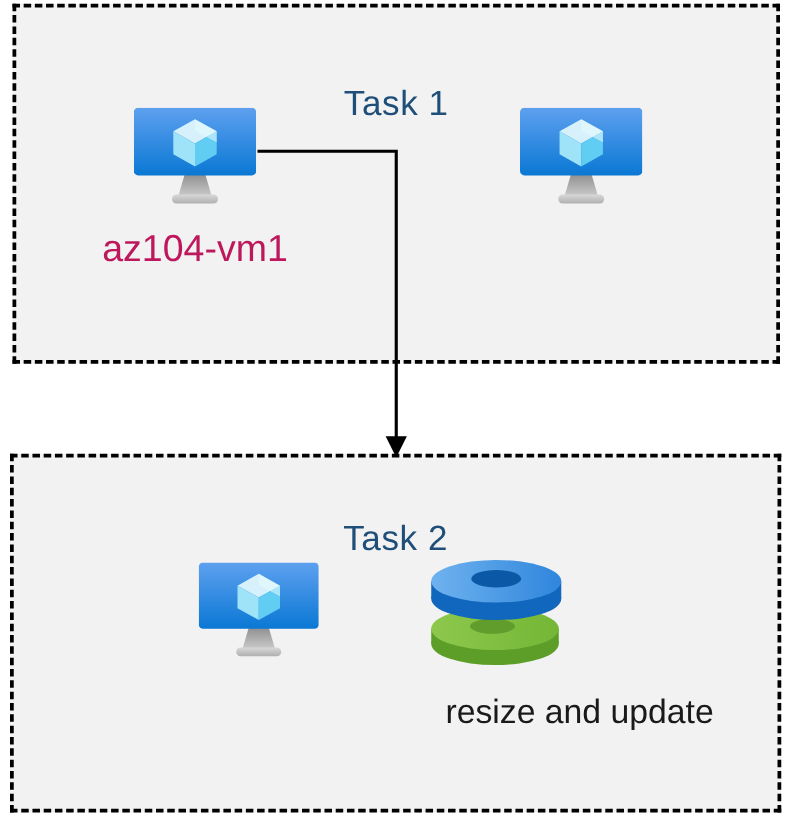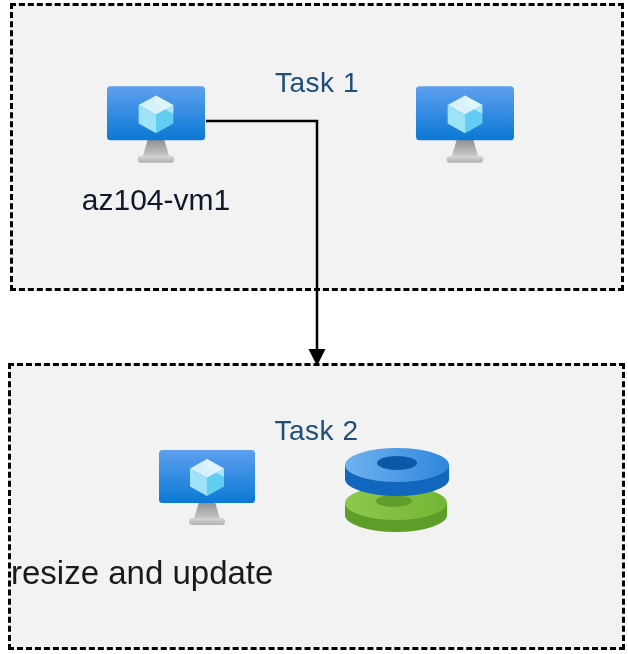--- a/index.html
+++ b/index.html
@@ -14,26 +14,26 @@
   .task2{left:8px;top:363px;width:617px;height:287px;}
   .task-title{
     position:absolute;left:0;top:16px;width:100%;text-align:center;
     font-size:28px;font-weight:400;color:#1f4e79;letter-spacing:0.5px;margin-top:45px;
   }
   .task2 .task-title{top:4px;}
   .node{position:absolute;width:230px;text-align:center;}
   .node-1{left:28px;top:80px;}
   .node-2{left:337px;top:80px;}
   .node .vm-svg{display:block;margin:0 auto;}
-  .node-label{margin-top:16px;font-size:30px;line-height:40px;color:#0f172a;}
+  .node-label{margin-top:16px;font-size:30px;line-height:40px;color:#be185d;}
   .t2-vm{position:absolute;left:148px;top:84px;}
   .t2-disks{position:absolute;left:333px;top:82px;}
   .caption{
-    position:absolute;left:0px;top:188px;width:560px;text-align:left;
-    font-size:33px;color:#1a1a1a;
+    position:absolute;left:0px;top:188px;width:560px;text-align:right;
+    font-size:27px;color:#1a1a1a;
   }
   .arrow-overlay{position:absolute;left:0;top:0;pointer-events:none;}
   .defs-holder{position:absolute;width:0;height:0;overflow:hidden;}
 </style>
 </head>
 <body>
 
 <svg class="defs-holder" aria-hidden="true">
   <defs>
     <linearGradient id="vmScreen" x1="0" y1="0" x2="0" y2="1">

